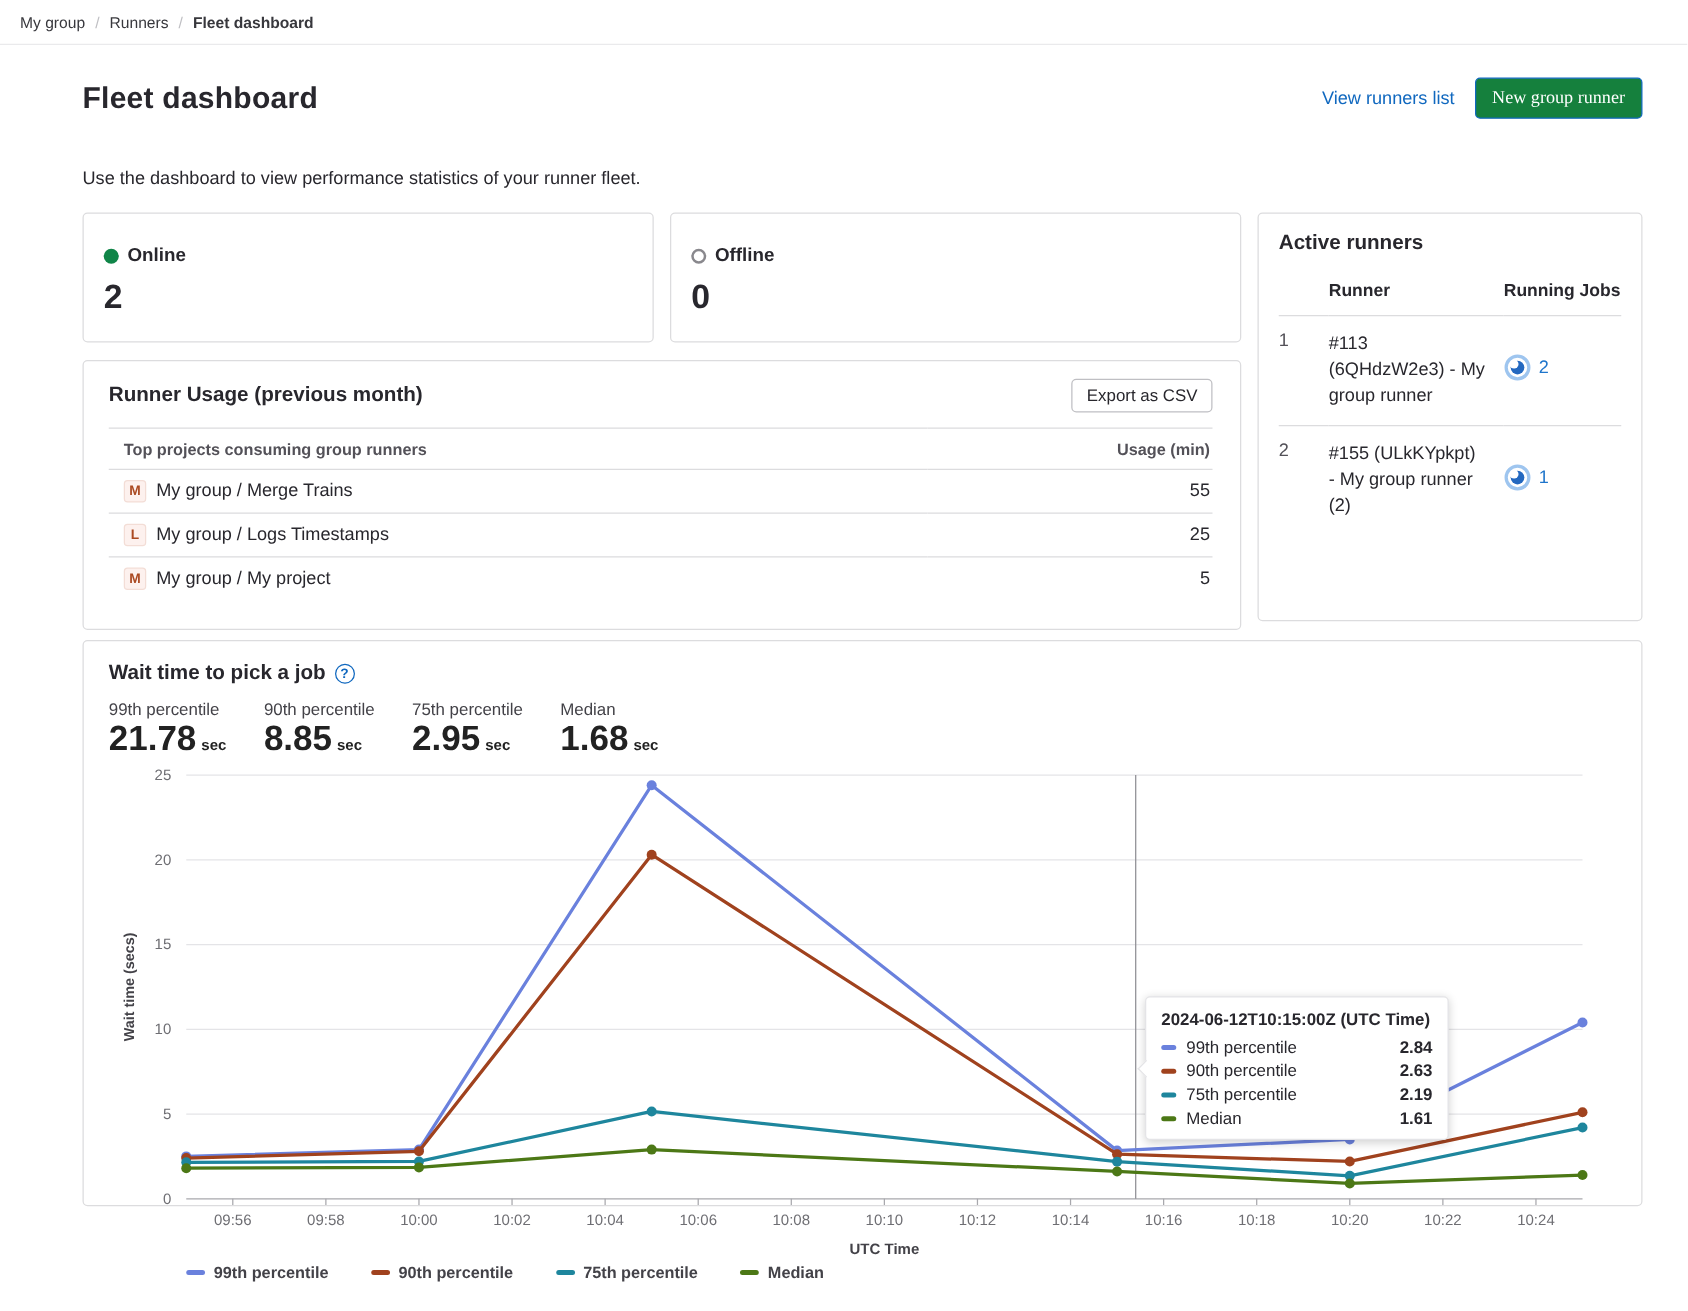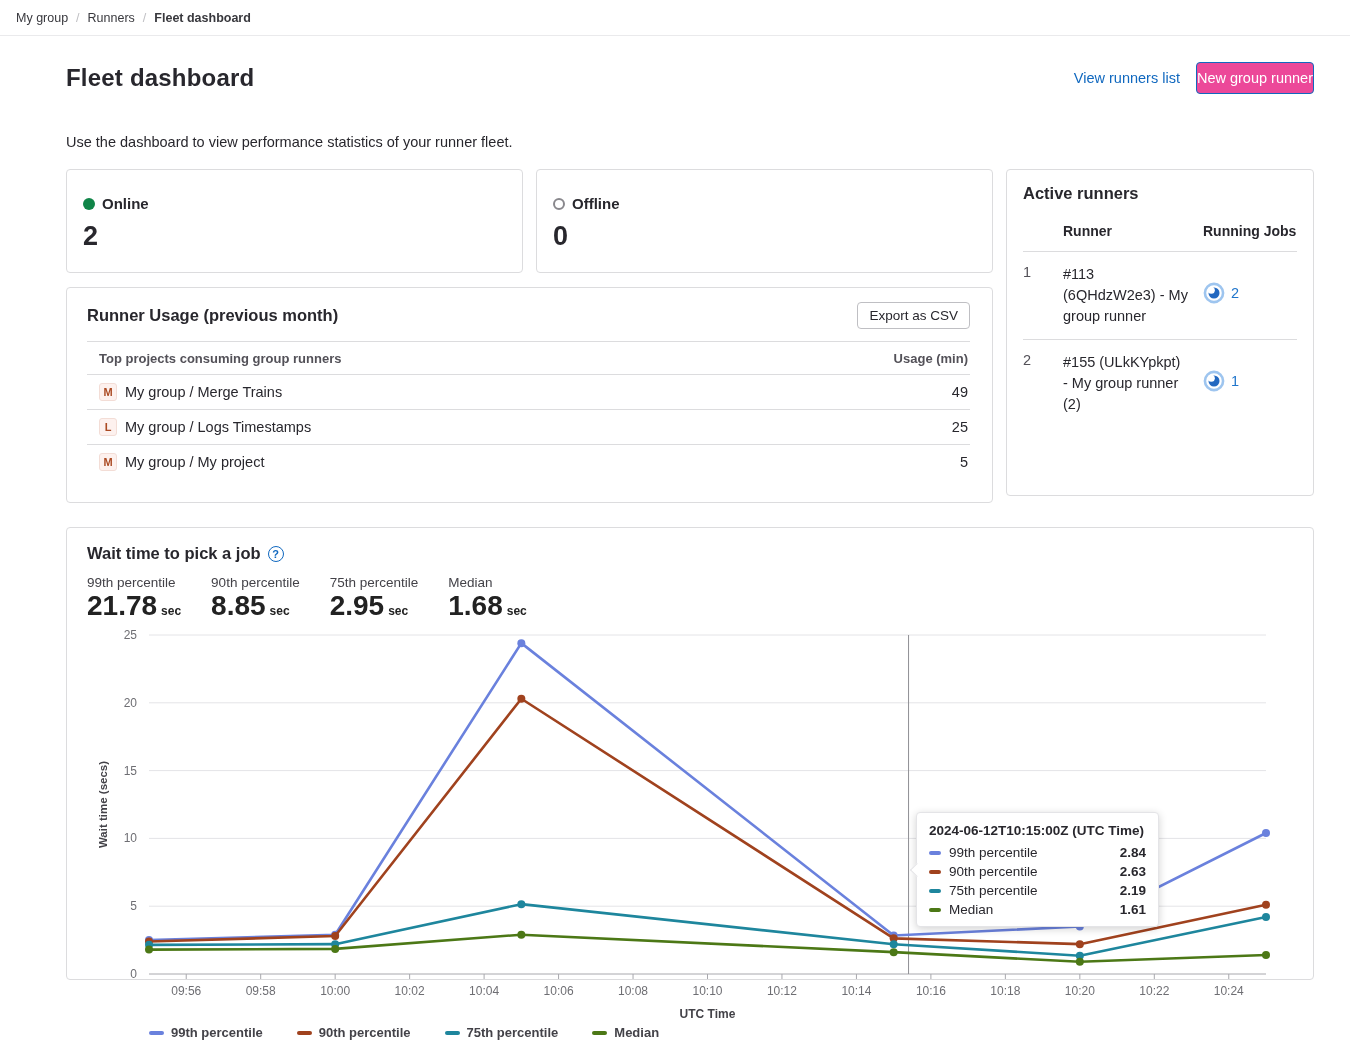--- a/index.html
+++ b/index.html
@@ -15,22 +15,22 @@
   .breadcrumb a { color:#38383d; text-decoration:none; cursor:pointer; }
   .breadcrumb .sep { color:#bfbfc3; }
   .breadcrumb .current { font-weight:bold; }
 
   main { padding:0 36px 0 66px; }
 
   .page-header { display:flex; justify-content:space-between; align-items:center; margin-top:26px; }
   h1 { margin:0; font-size:24px; font-weight:bold; letter-spacing:.2px; }
   .header-actions { display:flex; align-items:center; gap:16px; }
   .link { color:#1068bf; font-size:14.5px; text-decoration:none; cursor:pointer; }
-  .btn-primary { background:#ec4899; border:1px solid #1068bf; color:#fff; font-size:14.5px;
-    padding:7px 0; border-radius:4px; cursor:pointer; font-family:Liberation Sans, sans-serif; }
+  .btn-primary { background:#15803d; border:1px solid #1068bf; color:#fff; font-size:14.5px;
+    padding:7px 13px; border-radius:4px; cursor:pointer; font-family:Liberation Serif, serif; }
   .desc { margin-top:40px; font-size:14.5px; color:#28272d; }
 
   .layout { display:flex; gap:13px; margin-top:19px; align-items:flex-start; }
   .col-left { width:927px; flex:none; }
   .col-right { width:308px; flex:none; }
 
   .card { border:1px solid #dcdcde; border-radius:4px; background:#fff; }
 
   .status-row { display:flex; gap:13px; }
   .status-card { width:457px; height:104px; padding:25px 16px; }
@@ -63,21 +63,21 @@
   .ar-table { width:100%; border-collapse:collapse; margin-top:10px; }
   .ar-table th { text-align:left; font-size:14px; font-weight:bold; padding:10px 0 12px 0; border-bottom:1px solid #dcdcde; }
   .ar-table td { padding:12px 0; font-size:14.5px; vertical-align:top; border-bottom:1px solid #dcdcde; }
   .ar-table tr:last-child td { border-bottom:none; }
   .ar-idx { color:#535158; font-size:15px; width:40px; }
   .ar-name { width:140px; line-height:1.45; padding-right:14px !important; }
   .jobs-cell { display:flex; align-items:center; gap:6px; margin-top:18px; }
   .jobs-count { color:#1f75cb; font-size:14.5px; }
 
   
-  .chart-card { margin-top:24px; padding:16px 20px 14px 20px; height:453px; }
+  .chart-card { margin-top:8px; padding:16px 20px 14px 20px; height:453px; }
   .chart-title-row { display:flex; align-items:center; gap:7px; }
   .chart-title { font-size:16.5px; font-weight:bold; }
   .help-icon { width:16px; height:16px; border-radius:50%; border:1.6px solid #1068bf; color:#1068bf;
     font-size:11px; font-weight:bold; display:inline-flex; align-items:center; justify-content:center; cursor:pointer; }
   .stats-row { display:flex; gap:30px; margin-top:12px; }
   .stat-label { font-size:13.5px; color:#434248; }
   .stat-value { font-size:28px; font-weight:bold; color:#222; line-height:1.15; }
   .stat-unit { font-size:12px; font-weight:bold; margin-left:4px; }
 
   .chart-wrap { position:relative; margin-top:6px; }
@@ -150,21 +150,21 @@
               </tr>
             </thead>
             <tbody>
               <tr>
                 <td>
                     <span class="proj">
                   <span class="avatar">M</span>
                   <span>My group / Merge Trains</span>
                     </span>
                   </td>
-                <td class="num">49</td>
+                <td class="num">55</td>
               </tr>
               <tr>
                 <td>
                     <span class="proj">
                   <span class="avatar">L</span>
                   <span>My group / Logs Timestamps</span>
                     </span>
                   </td>
                 <td class="num">25</td>
               </tr>

